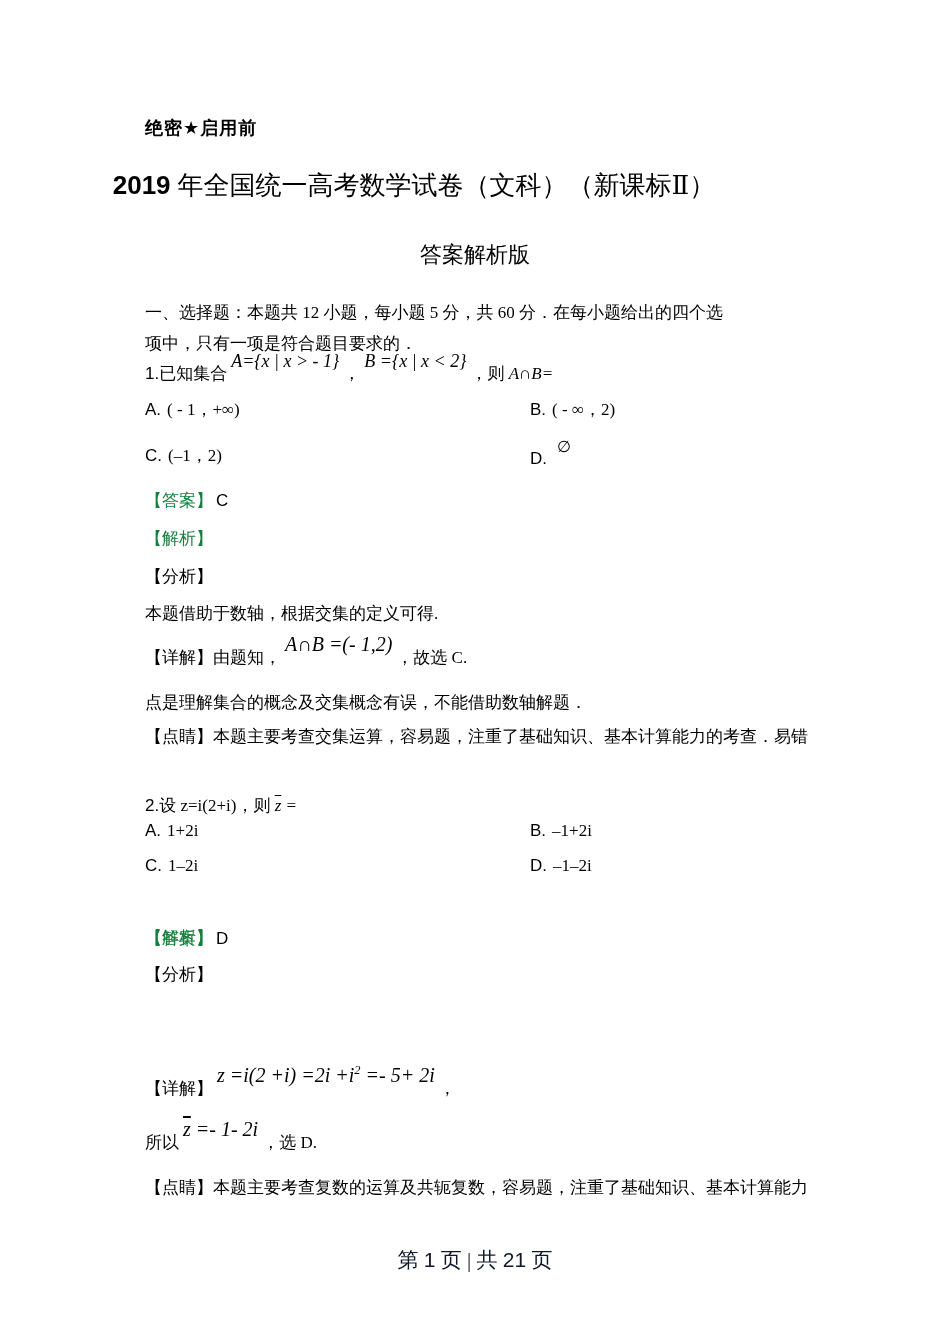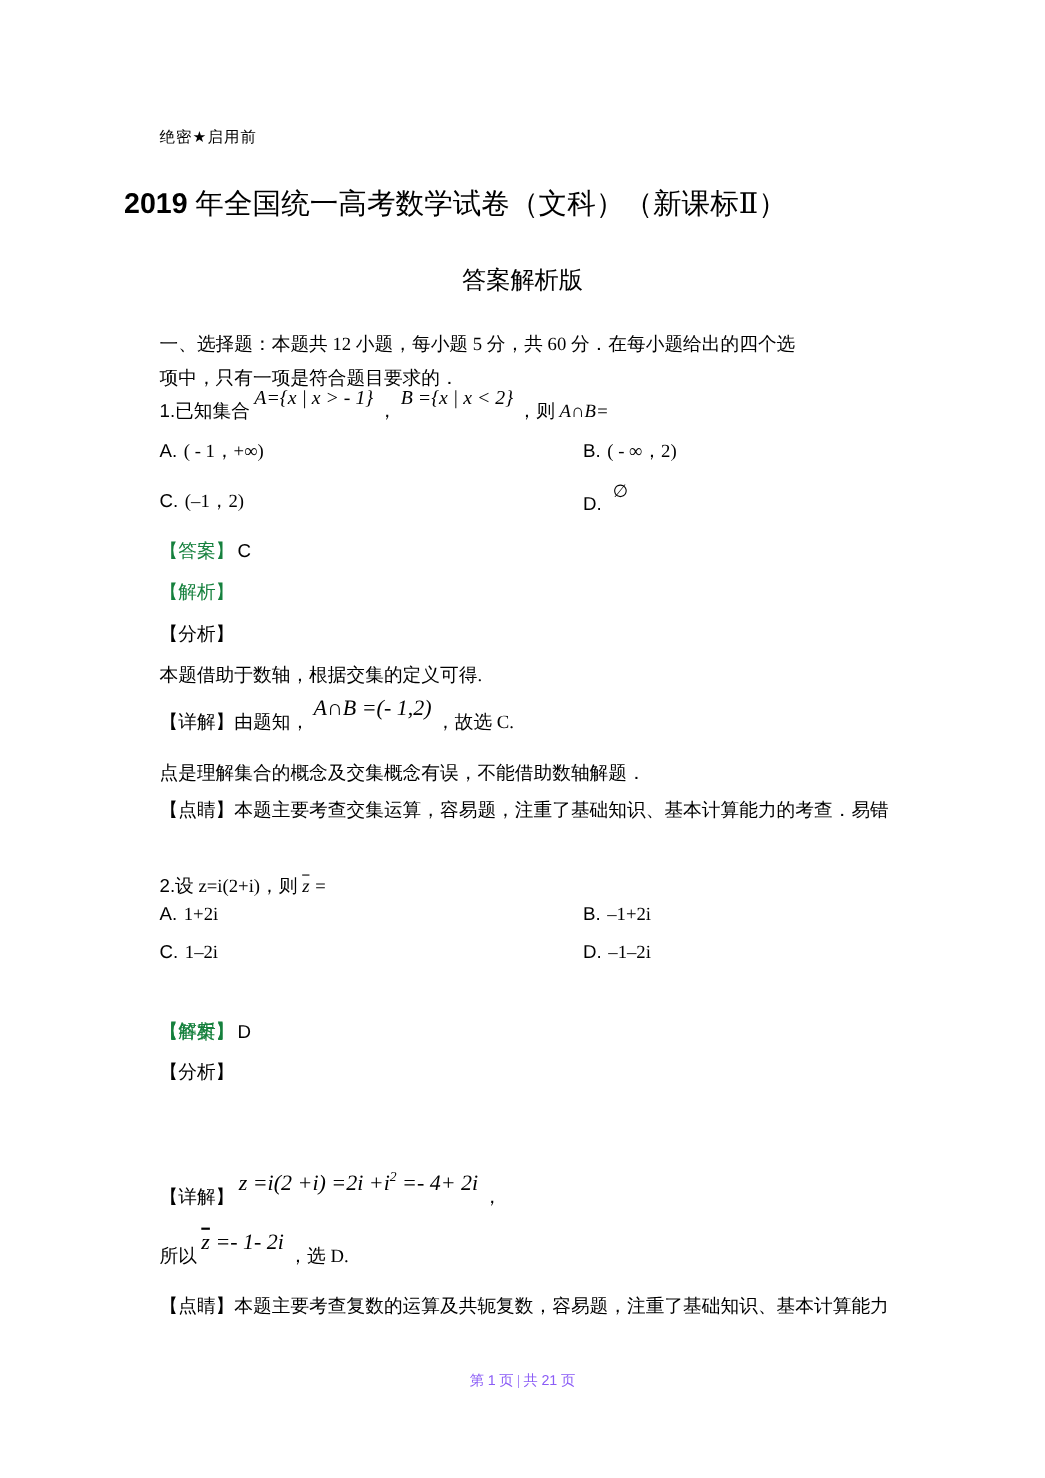--- a/index.html
+++ b/index.html
@@ -4,40 +4,40 @@
 <style>
   * { margin:0; padding:0; box-sizing:border-box; }
   html,body { background:#ffffff; }
   .page {
     position:relative; width:950px; height:1344px; background:#ffffff;
     font-family:"Liberation Serif","DejaVu Serif",serif;
     color:#000000; overflow:hidden;
   }
   .abs { position:absolute; }
   .sans { font-family:"Liberation Sans","DejaVu Sans",sans-serif; }
-  .classification { left:145px; top:116px; font-size:14px; font-weight:normal;
+  .classification { left:145px; top:116px; font-size:18px; font-weight:bold;
     font-family:"Liberation Sans","DejaVu Sans",sans-serif; letter-spacing:1px; }
   .doc-title { left:0; top:168px; width:828px; text-align:center; font-size:26px; }
   .doc-title .tnum { font-weight:bold; font-family:"Liberation Sans","DejaVu Sans",sans-serif; margin-right:7px; }
   .doc-subtitle { left:0; top:240px; width:950px; text-align:center; font-size:22px; }
   .bodyline { font-size:17px; line-height:31px; }
   .intro { left:145px; width:690px; }
   .math { font-family:"Liberation Serif","DejaVu Serif",serif; font-style:italic; }
   .eq-raised { position:relative; top:-12px; font-size:18px; margin:0 4px; display:inline-block; }
   .eq-raised-sm { position:relative; top:-11px; font-size:15px; margin:0 3px; display:inline-block; }
   .eq-big { font-size:20px; }
   .obar { text-decoration:overline; }
   .opt-label { font-family:"Liberation Sans","DejaVu Sans",sans-serif; font-size:17px; margin-right:6px; }
   .opt-text { font-size:17px; }
   .col2 { left:530px; }
   .col1 { left:145px; }
   .blue { color:#15803d; }
   .tag { font-size:17px; }
   .ansletter { font-family:"Liberation Sans","DejaVu Sans",sans-serif; font-size:17px; margin-left:3px; }
-  .footer { left:0; top:1246px; width:950px; text-align:center; font-size:13px; color:#8b5cf6; }
+  .footer { left:0; top:1246px; width:950px; text-align:center; font-size:21px; color:#0f172a; }
   .footer .fnum { font-family:"Liberation Sans","DejaVu Sans",sans-serif; }
   sup { font-size:0.62em; }
 </style>
 </head>
 <body>
 
 <div class="page">
 
   <div class="abs classification">绝密★启用前</div>
 
@@ -116,21 +116,21 @@
   <div class="abs" style="left:145px; top:926px;">
     <span class="tag blue">【解析】</span>
   </div>
 
   <div class="abs" style="left:145px; top:963px;">
     <span class="tag">【分析】</span>
   </div>
 
 
   <div class="abs bodyline" style="left:145px; top:1067px; width:720px;">
-    <span class="tag">【详解】</span><span class="math eq-raised eq-big"><span>z =i(2 +i) =2i +i</span><sup>2</sup><span> =- 4+ 2i</span></span><span>，</span>
+    <span class="tag">【详解】</span><span class="math eq-raised eq-big"><span>z =i(2 +i) =2i +i</span><sup>2</sup><span> =- 5+ 2i</span></span><span>，</span>
   </div>
 
   <div class="abs bodyline" style="left:145px; top:1126px; width:720px;">
     <span>所以</span><span class="math eq-raised eq-big"><span class="obar">z</span><span> =- 1- 2i</span></span><span>，选 D.</span>
   </div>
 
   <div class="abs bodyline" style="left:145px; top:1172px; width:720px;">
     <span class="tag">【点睛】</span><span>本题主要考查复数的运算及共轭复数，容易题，注重了基础知识、基本计算能力</span>
   </div>
 

